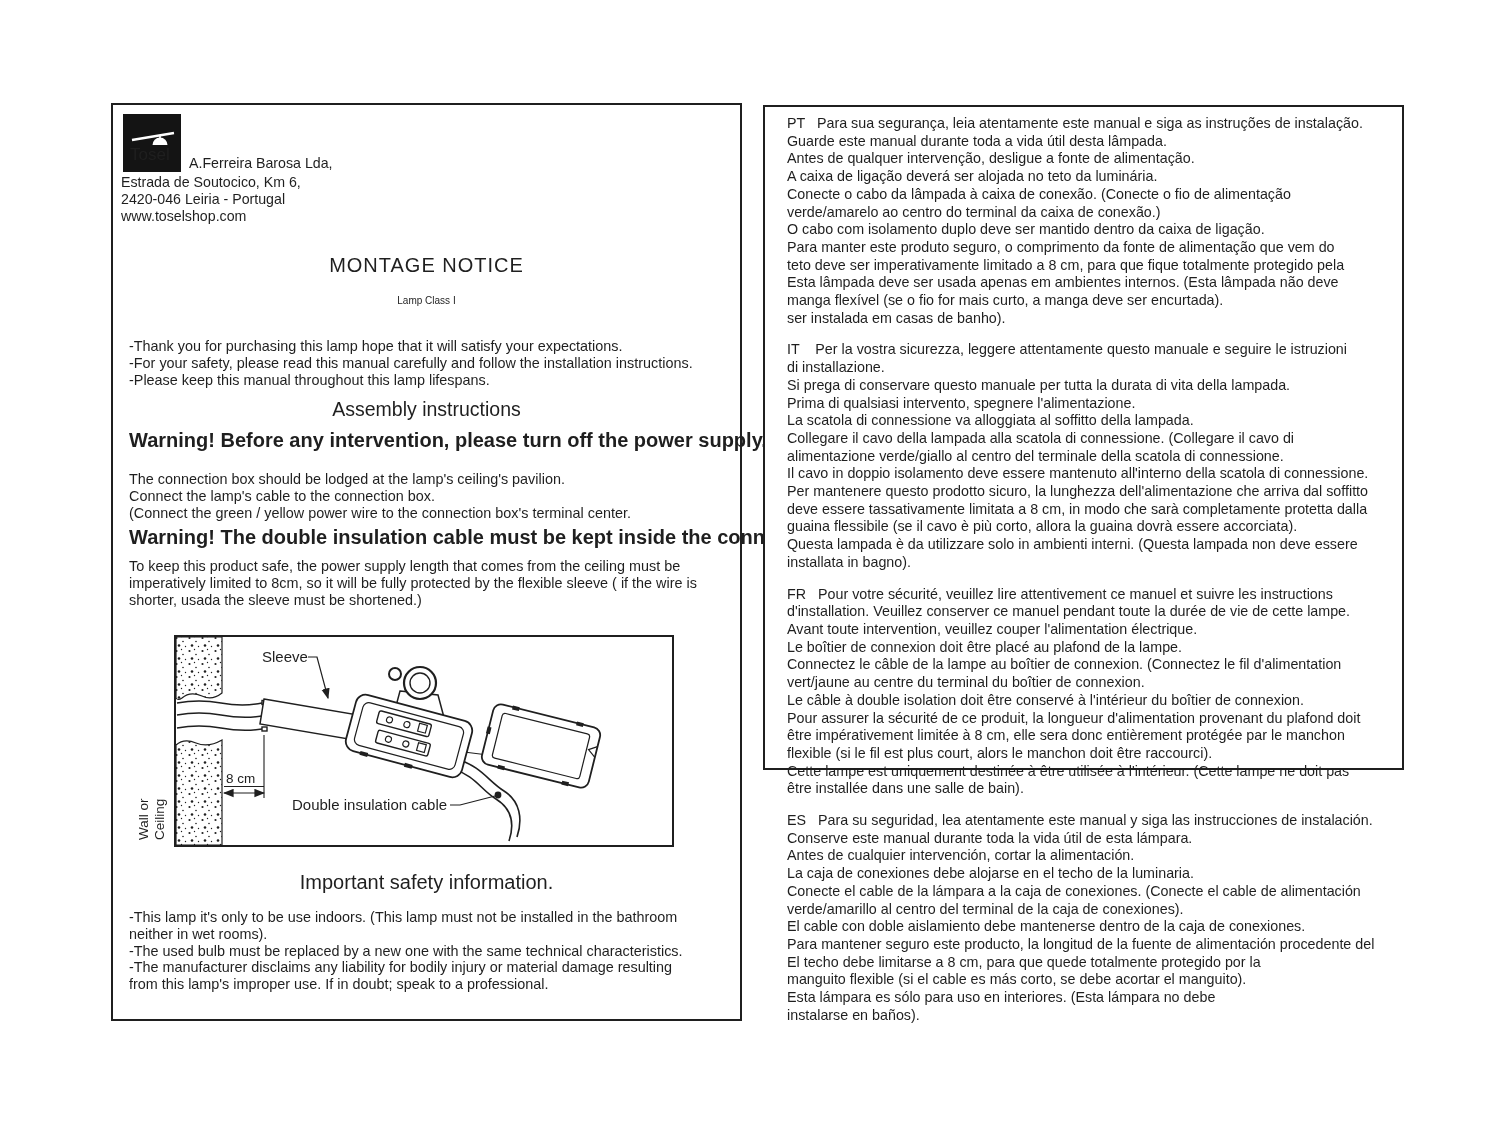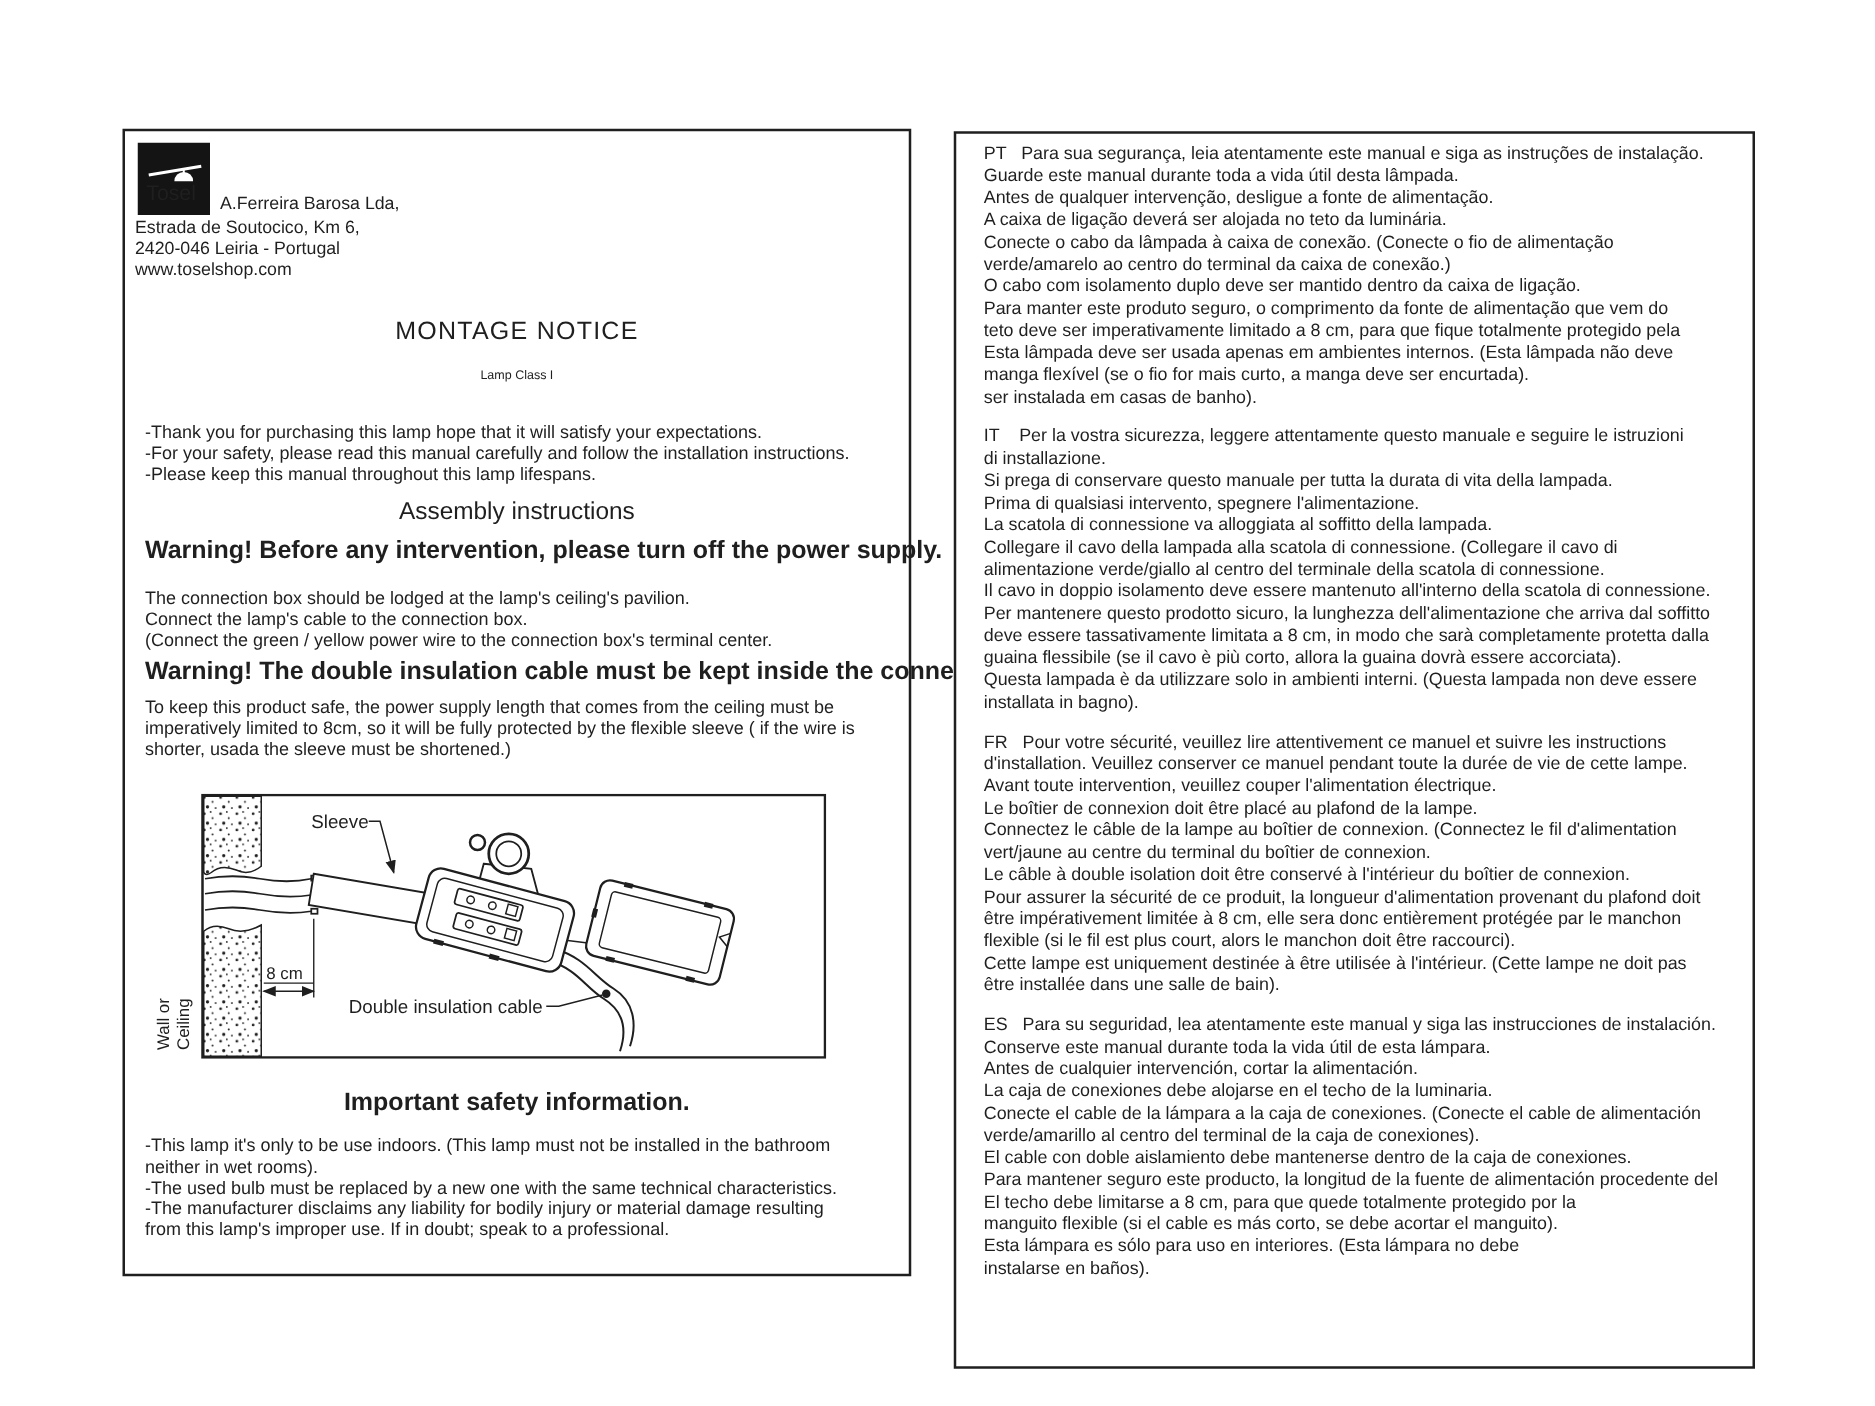--- a/index.html
+++ b/index.html
@@ -2,22 +2,22 @@
 <html><head>
 <meta charset="utf-8">
 <style>
   html,body{margin:0;padding:0;}
   body{
     width:1500px;height:1125px;position:relative;background:#ffffff;
     font-family:"Liberation Sans","DejaVu Sans",sans-serif;color:#1f1f1f;
     -webkit-font-smoothing:antialiased;
   }
   .page{position:absolute;background:#fff;border:2px solid #1f1f1f;box-sizing:border-box;}
-  #left-page{left:98px;top:103px;width:631px;height:918px;}
-  #right-page{left:763px;top:105px;width:641px;height:990px;}
+  #left-page{left:111px;top:103px;width:631px;height:918px;}
+  #right-page{left:763px;top:105px;width:641px;height:665px;}
 
   .abs{position:absolute;}
   .ln{white-space:pre;font-size:14.4px;line-height:16.8px;}
   #right-page .ln{font-size:14.3px;line-height:17.7px;}
 
   .center{left:0;right:0;text-align:center;}
   .doc-title{font-size:20px;letter-spacing:1px;}
   .doc-subtitle{font-size:10px;font-weight:normal;}
   .section-heading{font-size:19.5px;}
   .warning{font-size:20px;font-weight:bold;white-space:pre;}
@@ -166,21 +166,21 @@
 
     <text x="118" y="175" font-size="15">Double insulation cable</text>
     <path d="M276,170 L286,170 L321,161" fill="none" stroke="#1f1f1f" stroke-width="1.2"></path>
 
     <g transform="translate(-38,205) rotate(-90)">
       <text x="0" y="12" font-size="13.5">Wall or</text>
       <text x="0" y="28" font-size="13.5">Ceiling</text>
     </g>
   </svg>
 
-  <div class="abs center section-heading" style="top:766px;font-size:20px;font-weight:bold;">Important safety information.</div>
+  <div class="abs center section-heading" style="top:766px;font-size:20px;">Important safety information.</div>
 
   <div class="abs" style="left:16px;top:804px;">
 
   <div class="ln">-This lamp it's only to be use indoors. (This lamp must not be installed in the bathroom</div>
       <div class="ln">neither in wet rooms).</div>
       <div class="ln">-The used bulb must be replaced by a new one with the same technical characteristics.</div>
       <div class="ln">-The manufacturer disclaims any liability for bodily injury or material damage resulting</div>
       <div class="ln">from this lamp's improper use. If in doubt; speak to a professional.</div>
     </div>
 </div>

